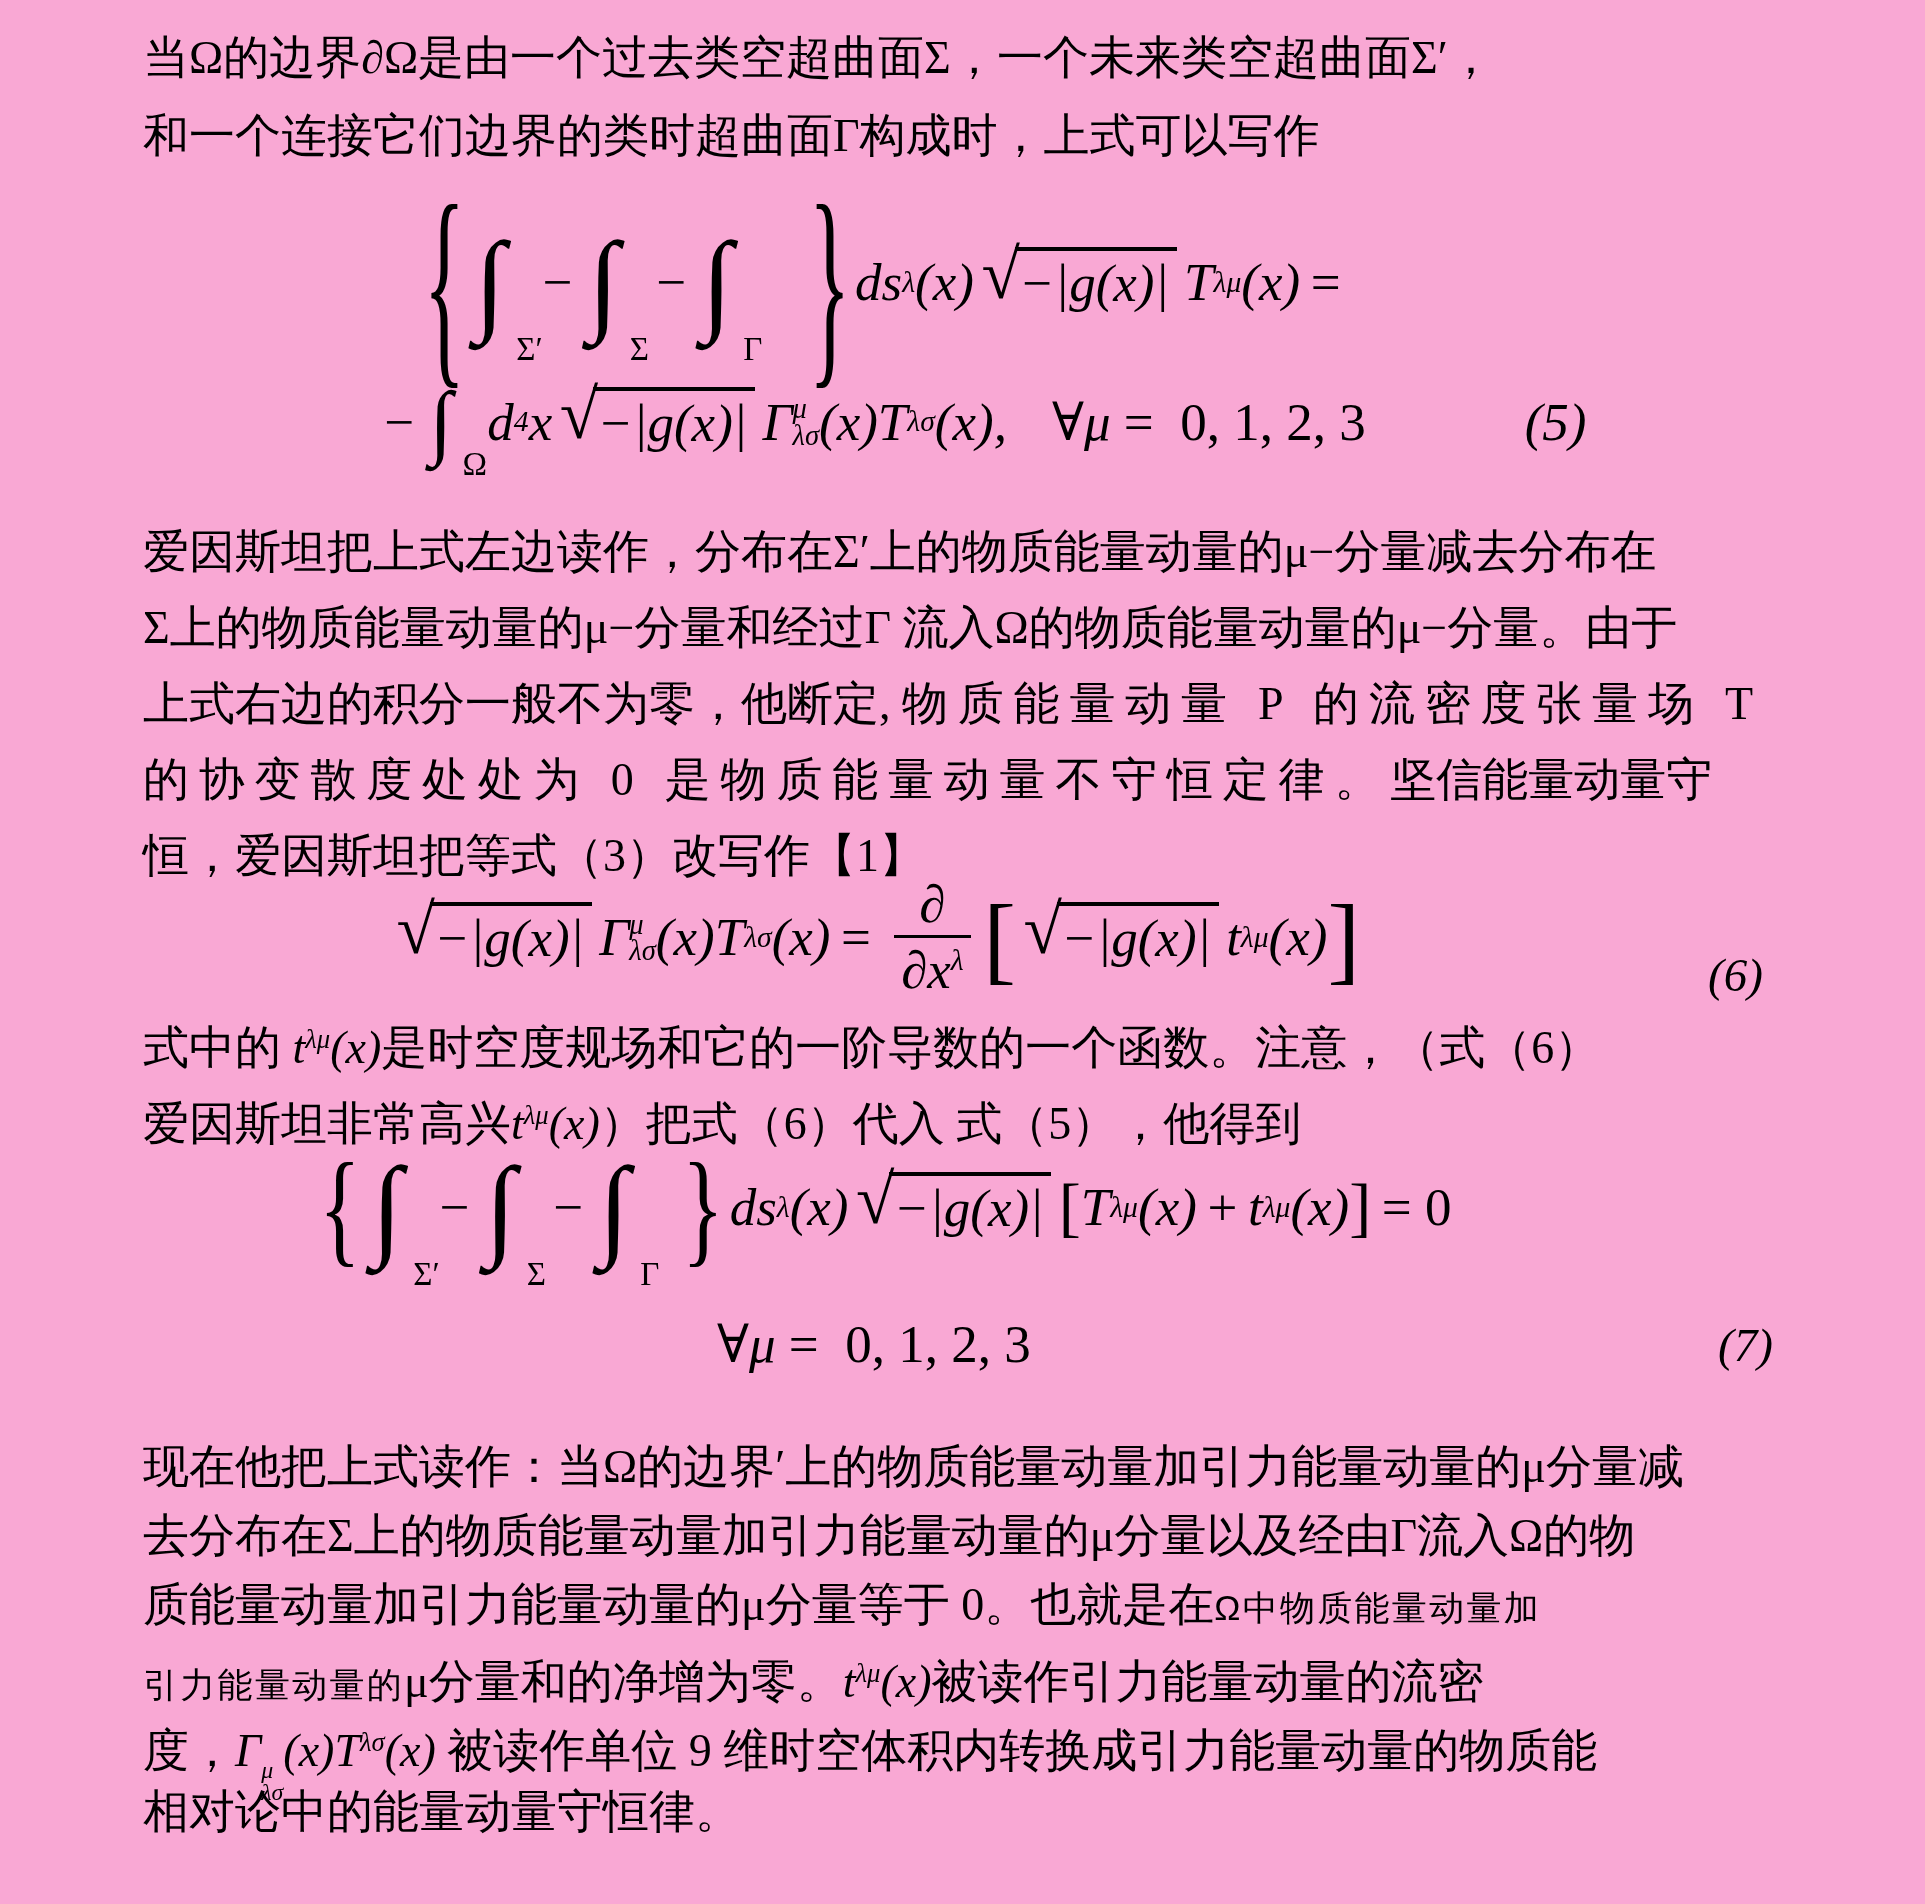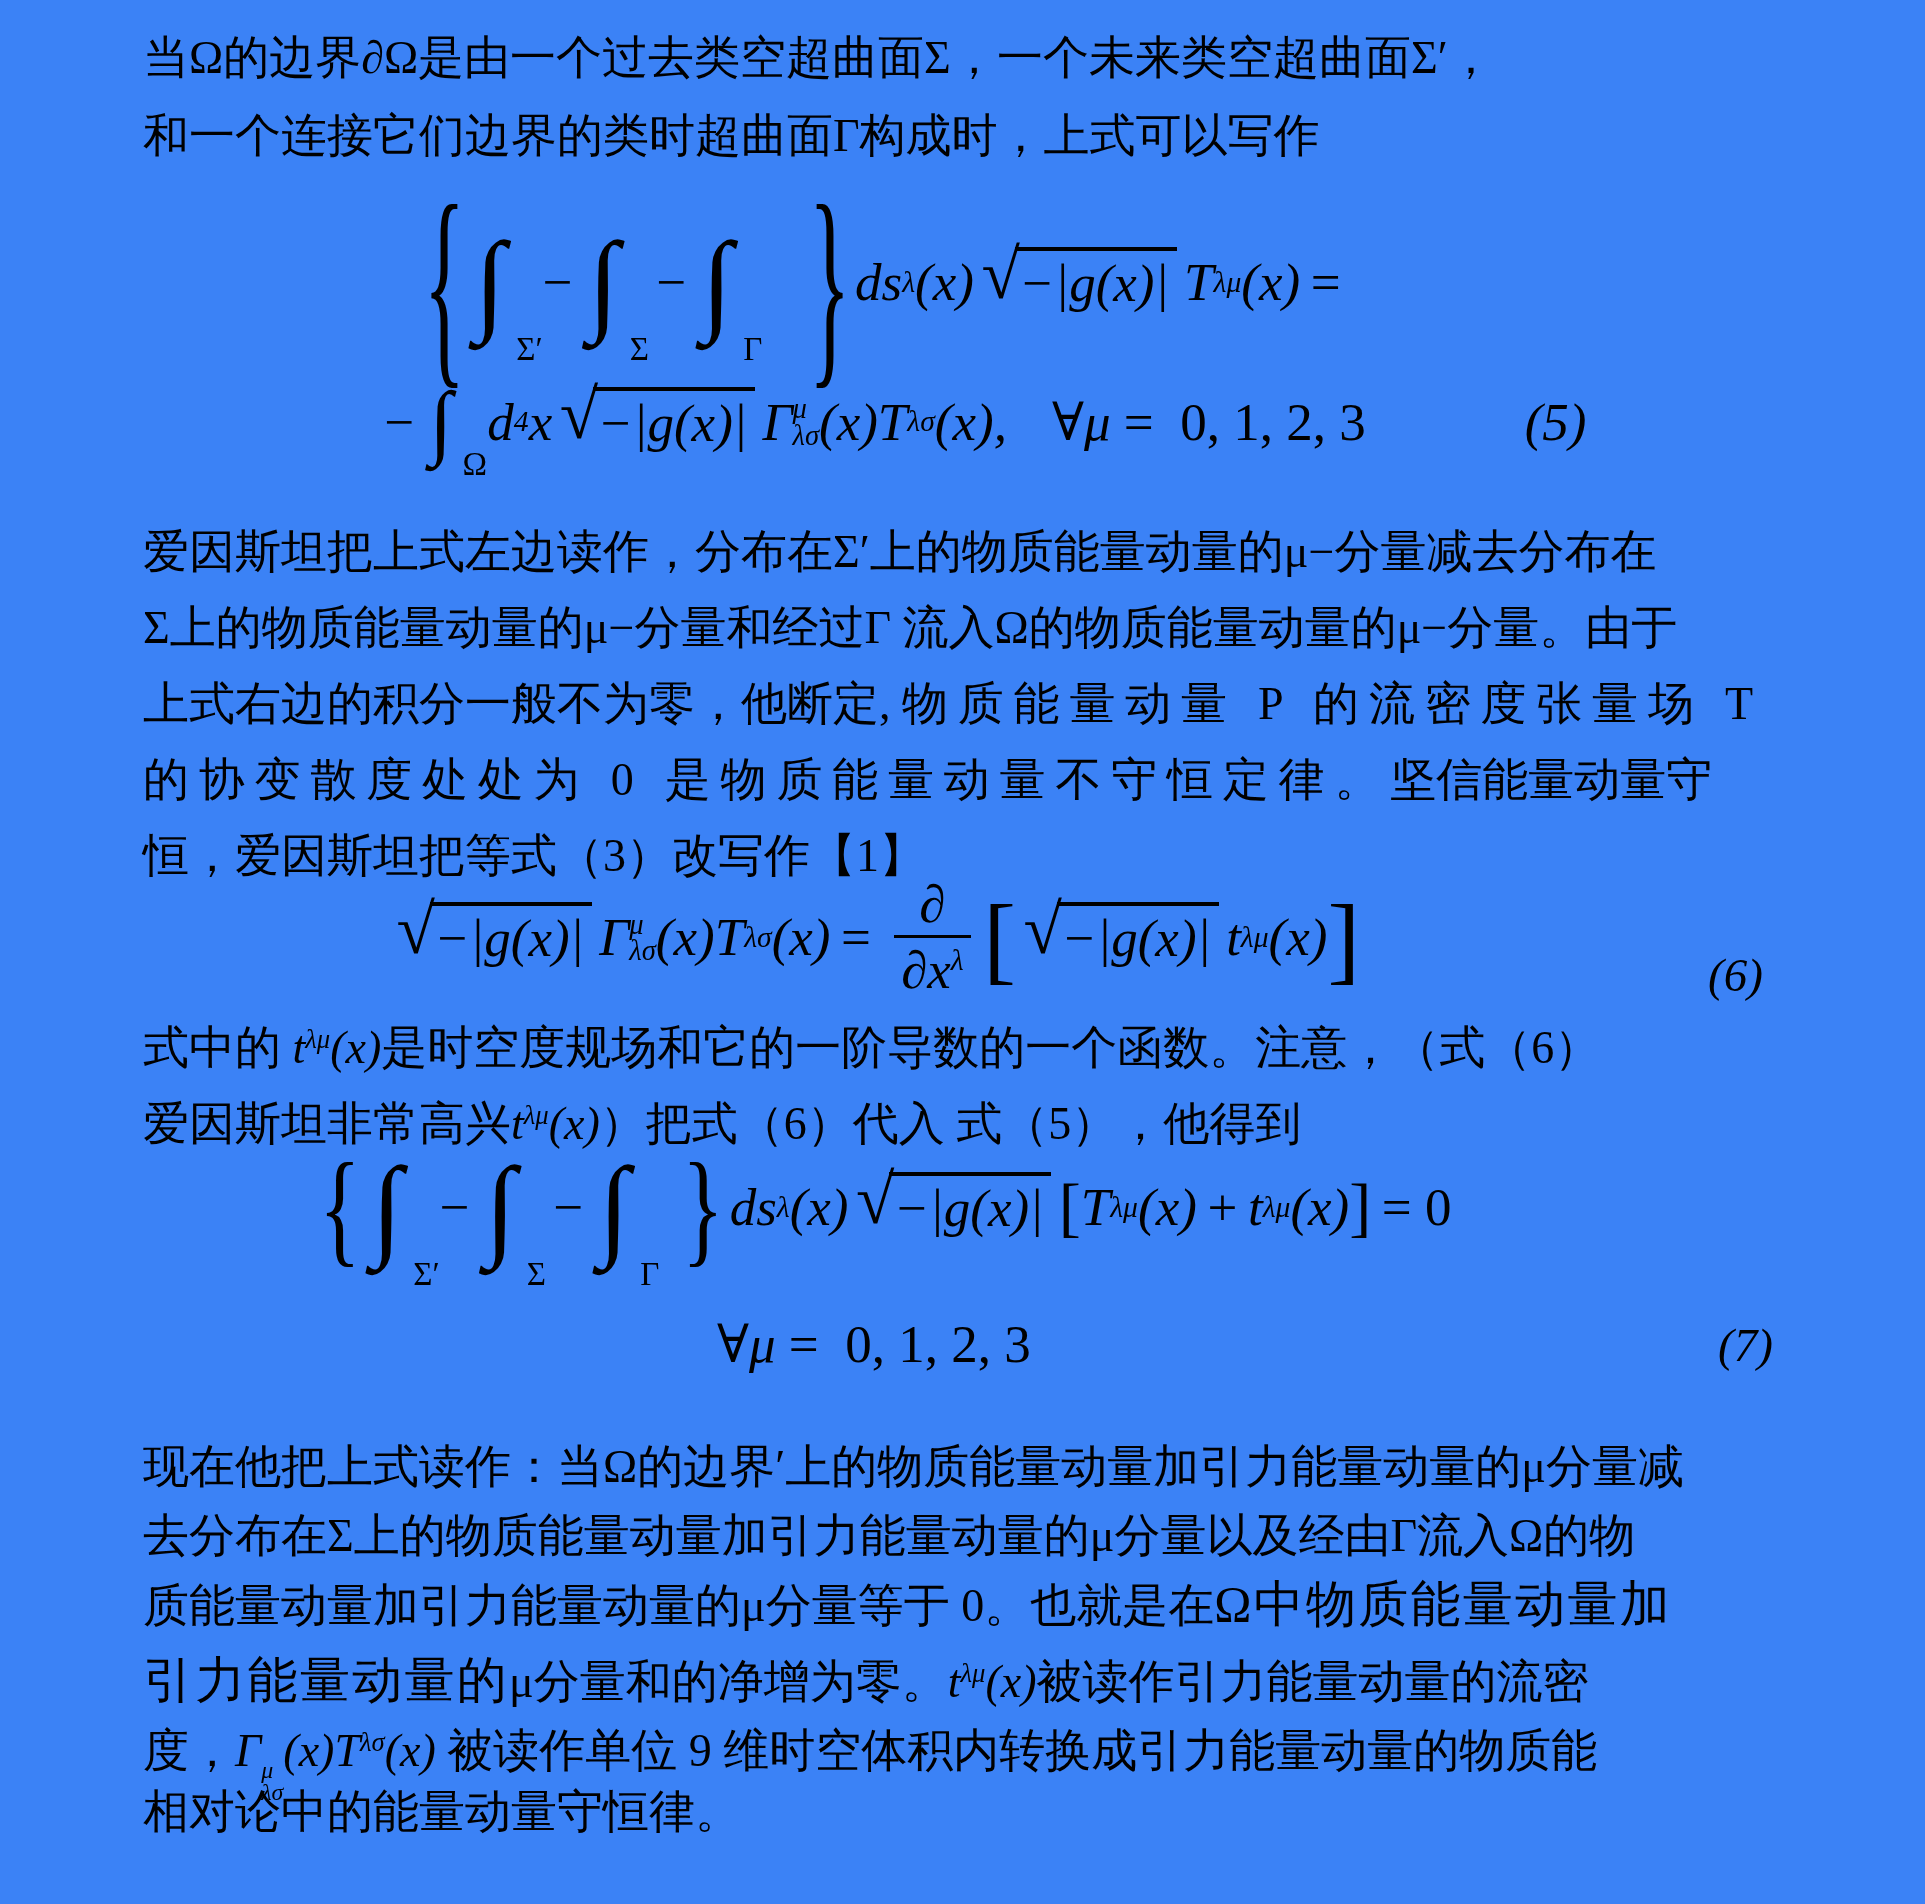--- a/index.html
+++ b/index.html
@@ -1,29 +1,29 @@
 <!DOCTYPE html>
 <html style="font-size:12px"><head>
 <meta charset="utf-8">
 <style>
   html,body { margin:0; padding:0; background:#ffffff; }
   .page {
-    position:relative; width:1926px; height:1905px; background:#3b82f6;
+    position:relative; width:1926px; height:1905px; background:#f9a8d4;
     color:#000; font-family:"Liberation Serif","DejaVu Serif",serif;
     overflow:hidden;
   }
   
   .para { position:absolute; left:143px; width:1662px; font-size:46px; }
   .pline { white-space:pre; }
   .lh103 .pline { height:78px; line-height:78px; }
   .lh100 .pline { height:76px; line-height:76px; }
   .lh101 .pline { height:76px; line-height:89px; }
   .lh92  .pline { height:69px;  line-height:69px; }
   .wide { letter-spacing:9.8px;text-align:center; }
-  .alt { font-family:Liberation Serif, serif; font-size:50px; letter-spacing:2.3px; }
+  .alt { font-family:Liberation Sans, sans-serif; font-size:35px; letter-spacing:2.3px; }
   .bmi { font-style:italic; }
   .bsup { font-size:0.58em; font-style:italic; vertical-align:0.55em; letter-spacing:0; }
   .bss { display:inline-flex; flex-direction:column; line-height:0.95; font-size:0.52em;
          vertical-align:-0.5em; font-style:italic; text-align:left; letter-spacing:0; }
   
   .eqrow { position:absolute; display:flex; align-items:center; white-space:pre;
            font-size:53px; font-style:italic; }
   .mi { font-style:italic; }
   .mo { font-style:normal; margin:0 10.6px; }
   .esup { font-size:0.56em; font-style:italic; vertical-align:0.62em; }

